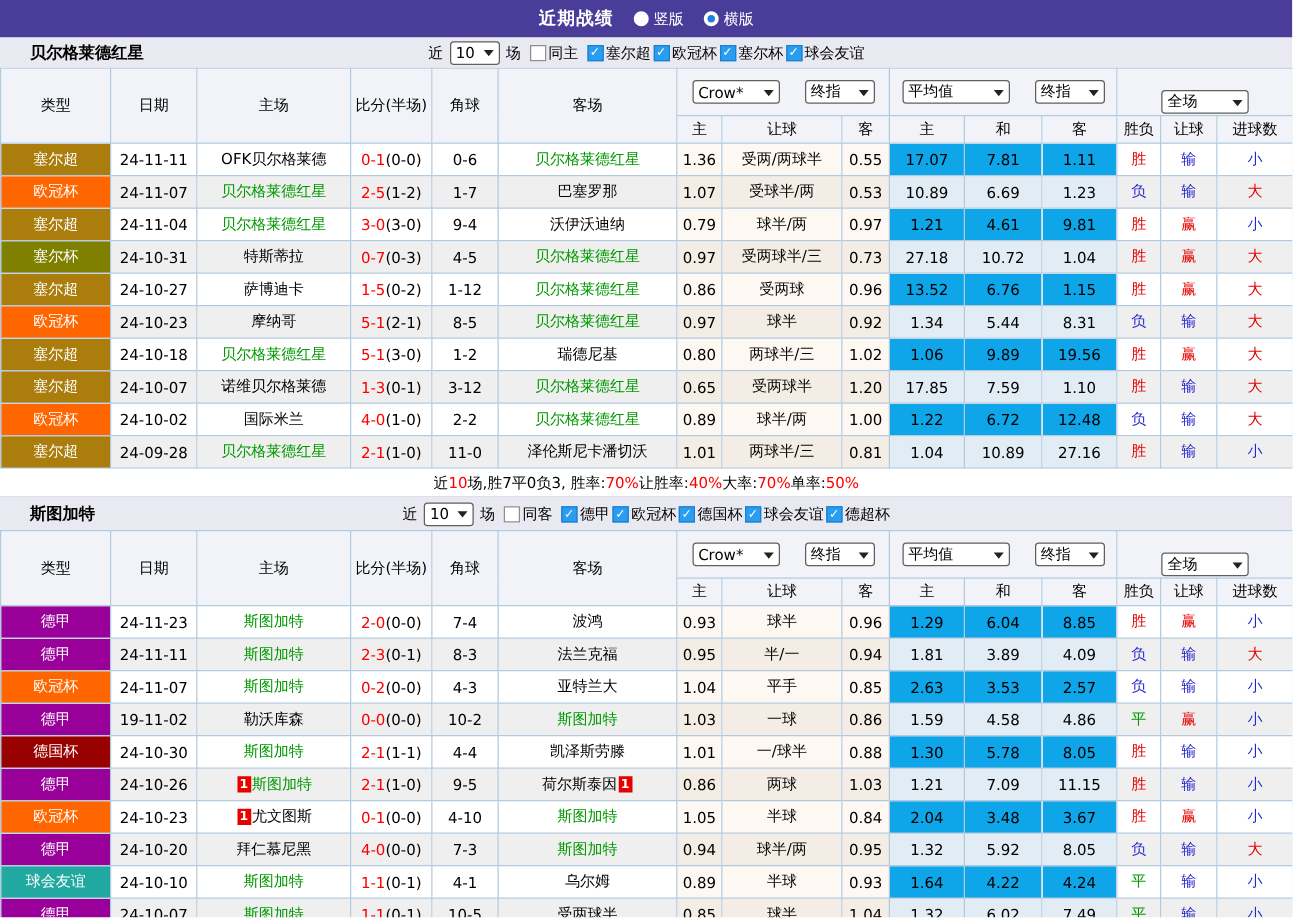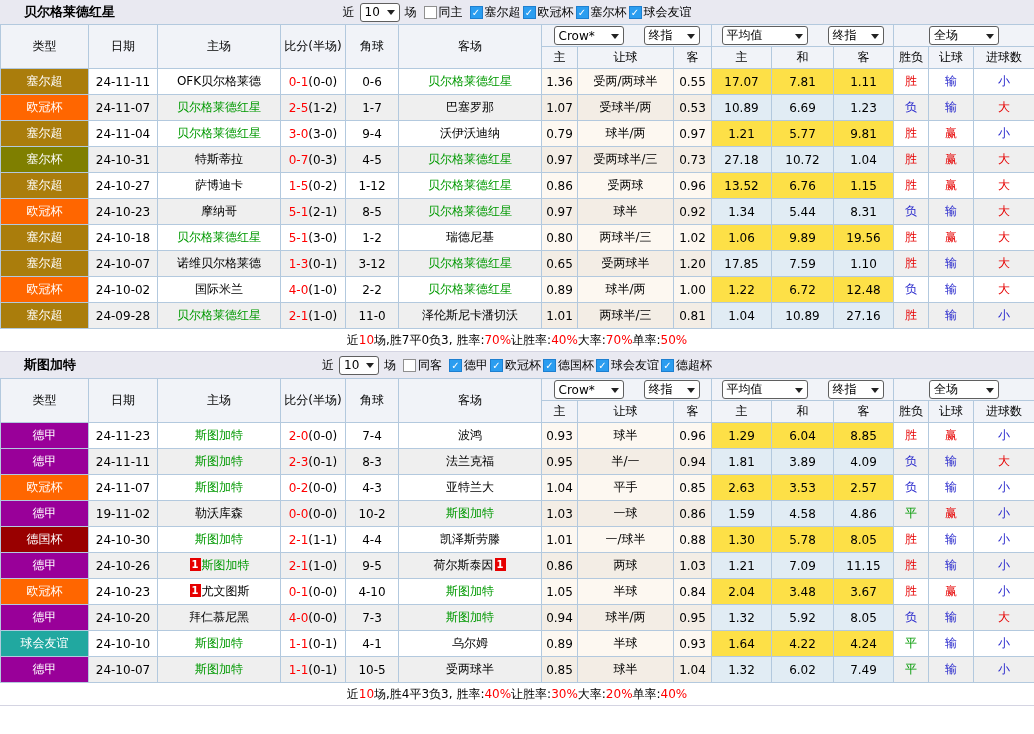--- a/index.html
+++ b/index.html
@@ -19,47 +19,58 @@
   .fb1 { height:24px; } .fb2 { height:26px; }
   .filterbar .team { position:absolute; left:24px; font-weight:bold; font-size:13px; }
   .filterbar .controls { margin:0 auto; display:flex; align-items:center; gap:5px; }
   .cb { width:13px; height:13px; border:1px solid #8f8f8f; background:#fff; display:inline-block; flex:0 0 auto; }
   .cb.checked { background:#2b9df0; border-color:#1d7fd0; color:#fff; font-size:10px; line-height:12px; text-align:center; font-weight:bold; }
   .cb-item { display:inline-flex; align-items:center; gap:2px; margin-left:2px; cursor:pointer; }
 
   
   .sel-box { display:inline-flex; align-items:center; justify-content:space-between; background:#fff; border:1px solid #5f5f5f; border-radius:3px; padding:0 4px; height:19px; font-size:12px; cursor:pointer; }
   .chev { width:0; height:0; border:4px solid transparent; border-top:5px solid #222; margin-top:5px; margin-left:4px; }
-  .w-count { width:40px; } .w-crow { width:70px; } .w-fin { width:56px; } .w-avg { width:86px; } .w-scope { width:70px; }
+  .w-count { width:40px; } .w-crow { width:70px; } .w-fin { width:56px; } .w-avg { width:86px; } .w-scope { width:70px;margin-top:16px; }
 
   
   table { border-collapse:collapse; table-layout:fixed; width:1034px; }
   th, td { border:1px solid #b3c9de; font-size:12px; font-weight:normal; text-align:center; padding:0; white-space:nowrap; overflow:hidden; color:#000; }
   thead th { background:#f1f3f8; height:22px; }
   .sel-cell { padding:1px 0; }
   .sel-wrap { display:flex; justify-content:center; align-items:center; gap:20px; }
   tbody td { height:26px; }
   tr.odd td { background:#fff; }
   tr.even td { background:#efefef; }
   tr.odd td.crow { background:#fdf8f1; }
   tr.even td.crow { background:#f3ede5; }
-  tr.odd td.avg { background:#fde047; }
+  tr.odd td.avg { background:#0ea5e9; }
   tr.even td.avg { background:#e1ecf4; }
   td.type { color:#fff; }
   .green { color:#009900; }
   .score-main { color:#ff0000;margin-top:40px; }
   .card { display:inline-block; background:#e60000; color:#fff; width:11px; height:13px; line-height:13px; font-size:10px; font-weight:bold; margin:0 1px; vertical-align:1px; }
 
   .summary { height:23px; display:flex; align-items:center; justify-content:center; font-size:12px; background:#fff; border-bottom:1px solid #d4d4e2; }
 </style>
 </head>
 <body>
 
 <div class="page">
 
+  <div class="titlebar">
+    <span class="title">近期战绩</span>
+    <span class="radio-item">
+      <span class="radio"></span>
+      <span>竖版</span>
+    </span>
+    <span class="radio-item">
+      <span class="radio sel"></span>
+      <span>横版</span>
+    </span>
+  </div>
 
   <div class="filterbar fb1">
     <span class="team">贝尔格莱德红星</span>
     <span class="controls">
       <span>近</span>
       <span class="sel-box w-count">
         <span>10</span>
           <span class="chev"></span>
       </span>
       <span>场</span>
@@ -193,21 +204,21 @@
           <td class="type" style="background: rgb(170, 125, 12);">塞尔超</td>
           <td>24-11-04</td>
           <td><span class="green">贝尔格莱德红星</span></td>
           <td><span class="score-main">3-0</span><span>(3-0)</span></td>
           <td>9-4</td>
           <td><span>沃伊沃迪纳</span></td>
           <td class="crow">0.79</td>
           <td class="crow">球半/两</td>
           <td class="crow">0.97</td>
           <td class="avg">1.21</td>
-          <td class="avg">5.77</td>
+          <td class="avg">4.61</td>
           <td class="avg">9.81</td>
           <td class="res" style="color: rgb(230, 0, 0);">胜</td>
           <td class="res" style="color: rgb(230, 0, 0);">赢</td>
           <td class="res" style="color: rgb(38, 38, 204);">小</td>
         </tr>
         <tr class="even">
           <td class="type" style="background: rgb(127, 127, 0);">塞尔杯</td>
           <td>24-10-31</td>
           <td><span>特斯蒂拉</span></td>
           <td><span class="score-main">0-7</span><span>(0-3)</span></td>

